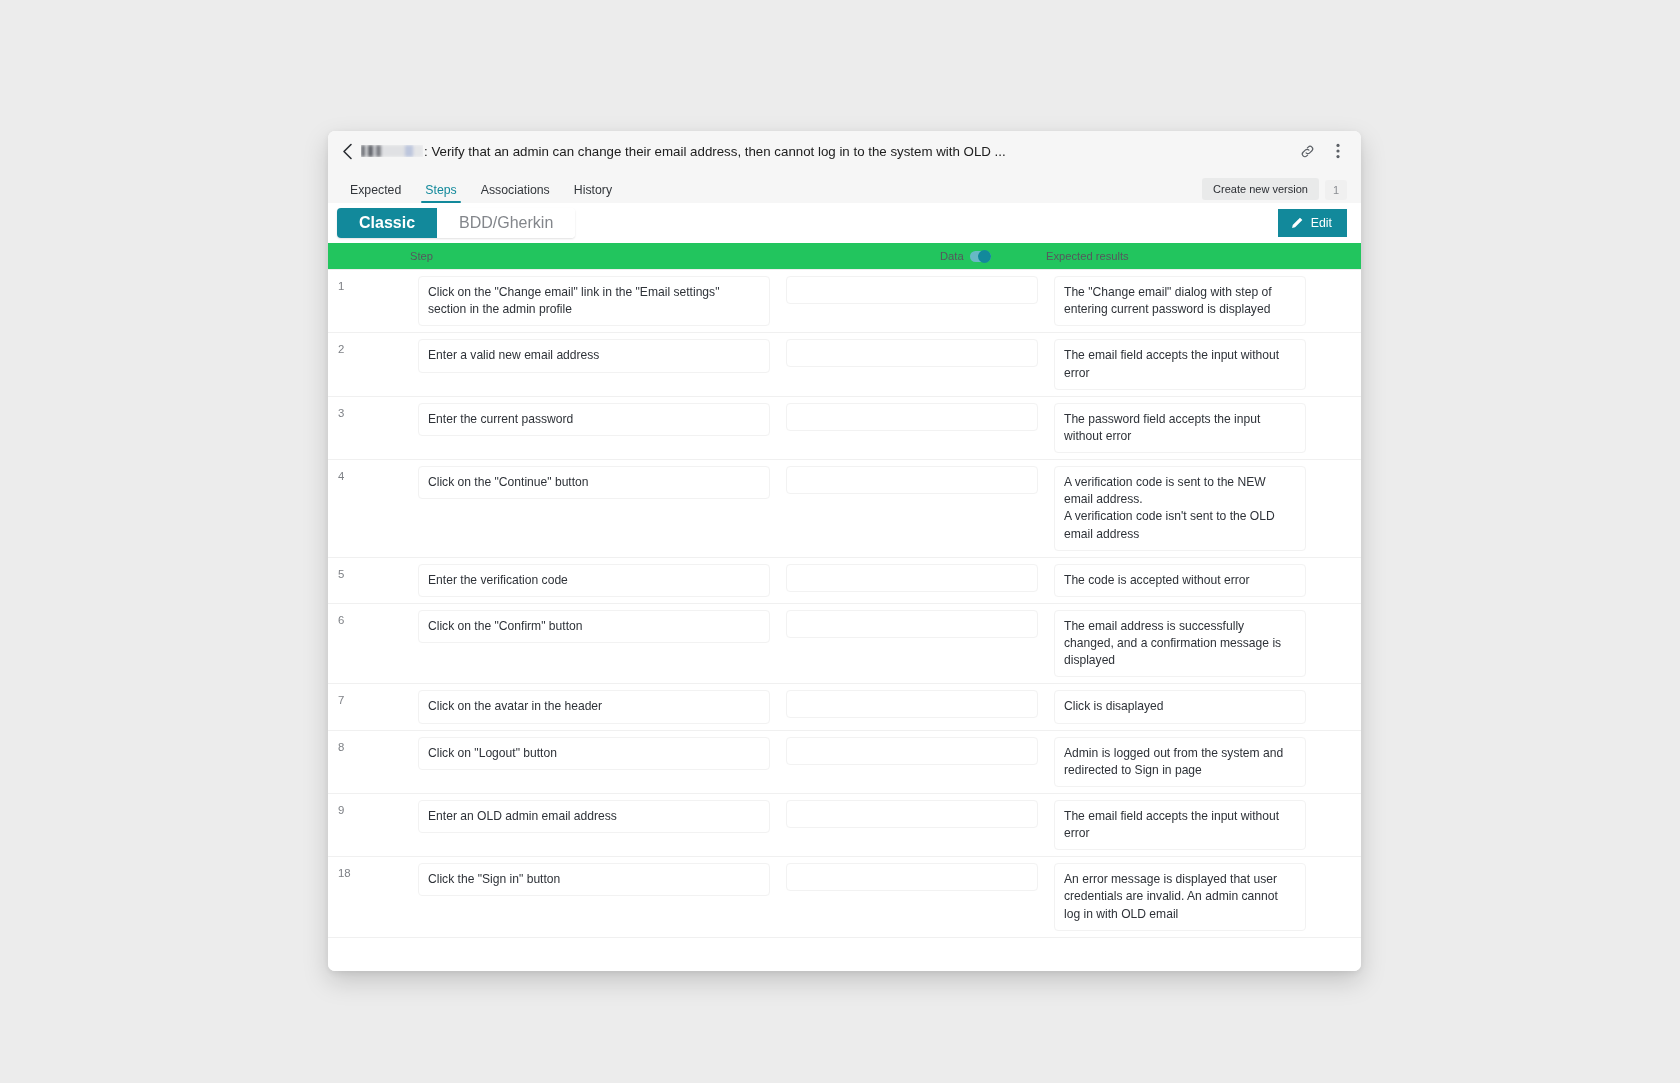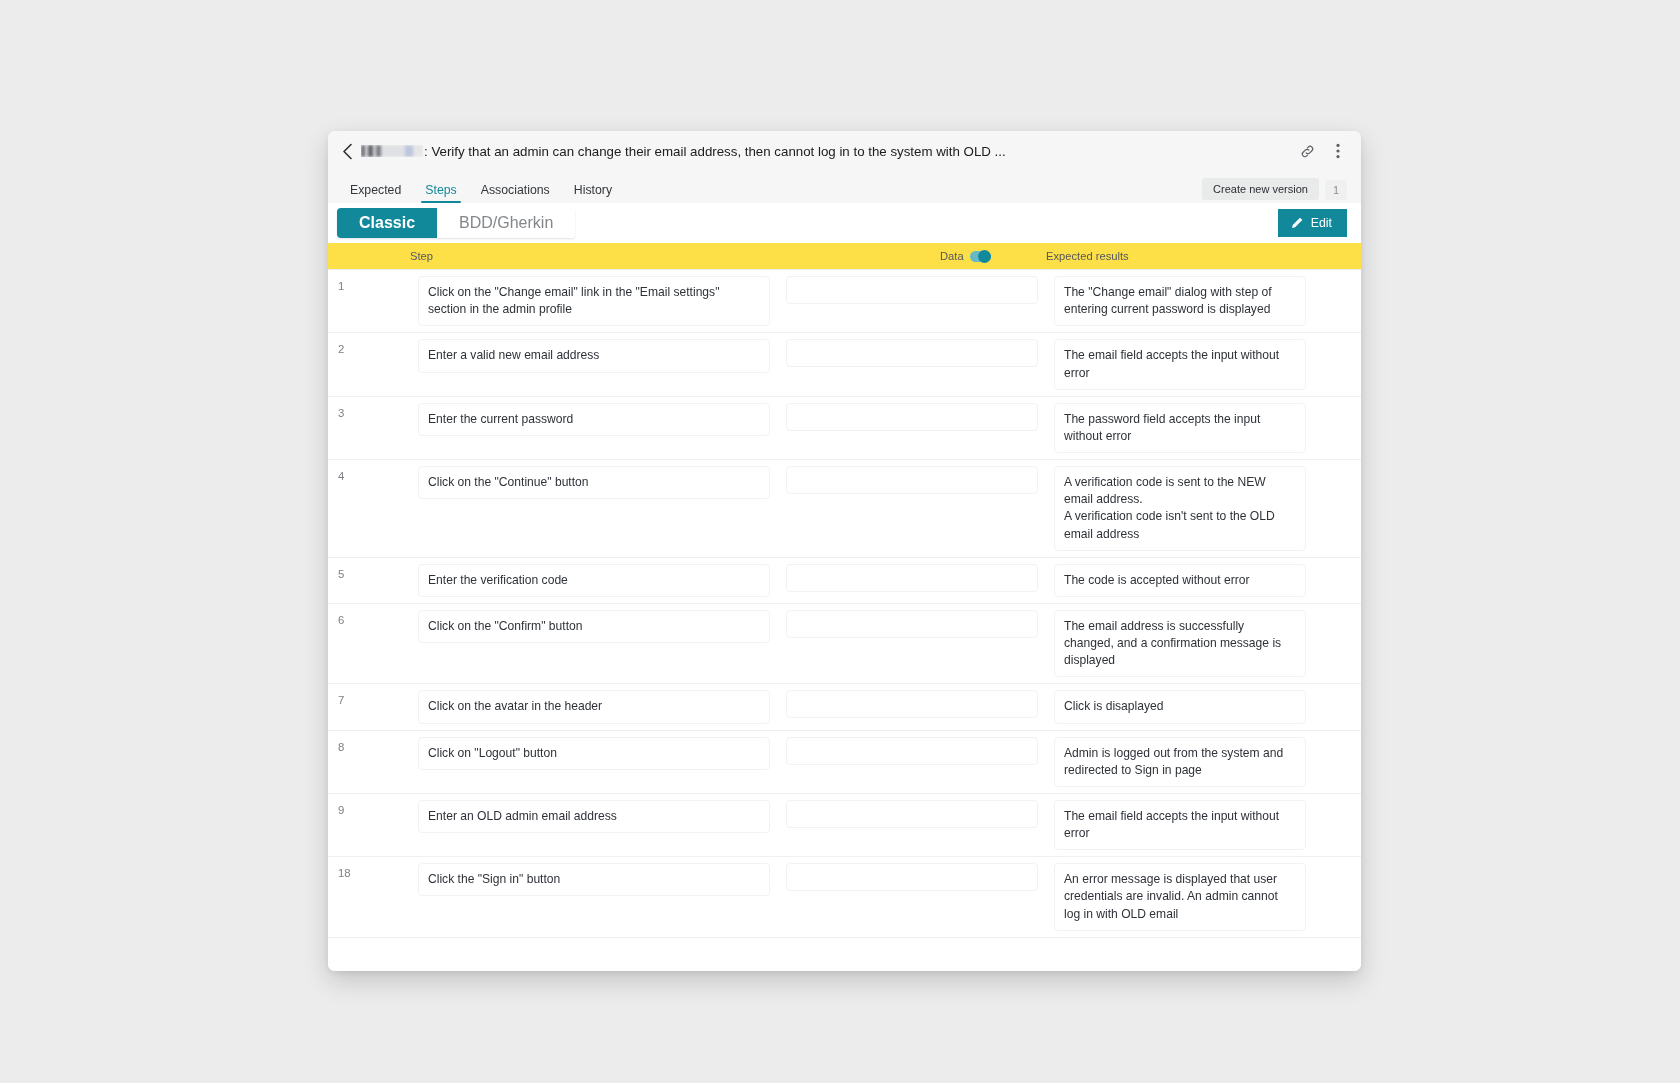--- a/index.html
+++ b/index.html
@@ -188,21 +188,21 @@
     border-collapse: collapse;
     table-layout: fixed;
   }
   table.steps th {
     font-size: 11.2px;
     font-weight: normal;
     color: #55585d;
     text-align: left;
     padding: 7px 0 7px 0;
     border-bottom: 1px solid #ededed;
-    background: #fde047;
+    background: #22c55e;
   }
   .col-num  { width: 82px; }
   .col-step { width: 368px; }
   .col-data { width: 268px; }
   .col-exp  { width: 268px; }
   .col-end  { width: 47px; }
 
   th.h-num { padding-left: 10px; }
   th.h-step { padding-left: 10px; }
   th.h-data { padding-left: 10px; position: relative; }

